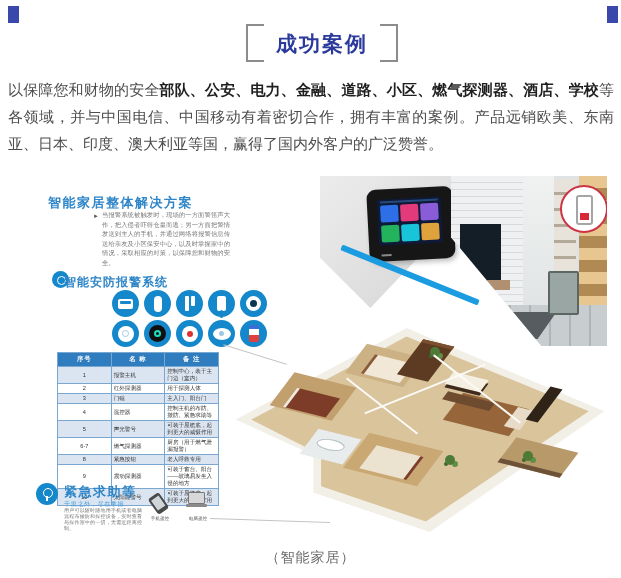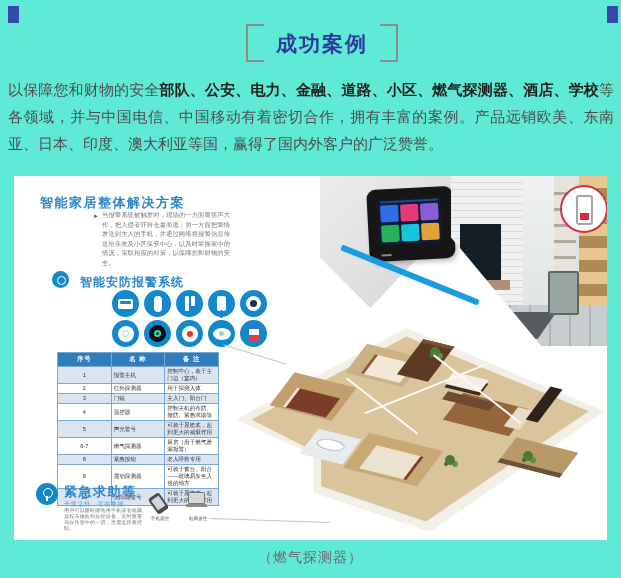--- a/index.html
+++ b/index.html
@@ -1,49 +1,49 @@
 <!DOCTYPE html>
 <html><head>
 <meta charset="utf-8">
 <style>
   * { margin:0; padding:0; box-sizing:border-box; }
   html,body { width:621px; }
   body { font-family:"Liberation Sans", sans-serif; background:#ededed; }
-  .page { position:relative; width:621px; height:578px; background:#5eead4; overflow:hidden; }
+  .page { position:relative; width:621px; height:578px; background:#ffffff; overflow:hidden; }
 
   
   .corner-sq { position:absolute; width:11px; height:17px; background:#3a48ab; top:6px; }
   .corner-sq.left { left:8px; } .corner-sq.right { right:3px; }
 
   
   .title-box { position:absolute; left:246px; top:24px; width:152px; height:38px; }
   .bk { position:absolute; top:0; width:18px; height:100%; border:2px solid #8c8c8c; }
   .bk.l { left:0; border-right:none; } .bk.r { right:0; border-left:none; }
   .title-text { position:absolute; left:0; right:0; top:6px; text-align:center;
     font-size:21px; font-weight:bold; color:#2b3a9c; letter-spacing:2px; }
 
   
   .intro { position:absolute; left:8px; top:76px; width:606px; font-size:15px;
     line-height:27px; color:#4d4d4d; text-align:justify; }
   .intro b { color:#1f1f1f; }
 
   
   .panel { position:absolute; left:14px; top:176px; width:593px; height:364px; background:#ffffff; }
 
-  .sol-title { position:absolute; left:26px; top:18px; font-size:13px; font-weight:bold;
+  .sol-title { position:absolute; left:34px; top:18px; font-size:13px; font-weight:bold;
     color:#2e86c8; letter-spacing:1.5px; }
   .bullet { position:absolute; left:79px; top:37px; font-size:6px; color:#555; }
   .sol-desc { position:absolute; left:88px; top:34px; width:128px; font-size:6.3px;
     line-height:9.5px; color:#777; text-align:justify; }
 
   .sec-head-ic { position:absolute; left:38px; top:95px; width:17px; height:17px; border-radius:50%;
     background:#1488cb; }
   .sec-head-ic::after { content:""; position:absolute; left:5px; top:5px; width:7px; height:7px;
     border:1.5px solid #fff; border-radius:50%; }
-  .sec-head-t { position:absolute; left:66px; top:98px; font-size:12px; font-weight:bold;
+  .sec-head-t { position:absolute; left:50px; top:98px; font-size:12px; font-weight:bold;
     color:#2e86c8; letter-spacing:1px; }
 
   
   .dev { position:absolute; width:27px; height:27px; border-radius:50%; background:#1488cb;
     display:flex; align-items:center; justify-content:center; }
   .r1 { top:114px; } .r2 { top:144px; }
   .c1 { left:98px; } .c2 { left:130px; } .c3 { left:162px; } .c4 { left:194px; } .c5 { left:226px; }
   .g-panel { width:15px; height:10px; background:#fff; border-radius:2px; padding:2px; }
   .g-panel > div { height:3px; background:#1488cb; border-radius:1px; }
   .g-pill { width:8px; height:16px; background:#fff; border-radius:4px; }
@@ -386,15 +386,15 @@
       <div class="fp-plant fp-pl1"></div>
       <div class="fp-plant fp-pl2"></div>
       <div class="fp-plant fp-pl3"></div>
       <div class="fp-wline fp-w1"></div>
       <div class="fp-wline fp-w2"></div>
       <div class="fp-wline fp-w3"></div>
     </div>
 
   </div>
 
-  <div class="caption">（燃气探测器）</div>
+  <div class="caption">（智能家居）</div>
 
 </div>
 
 </body></html>

